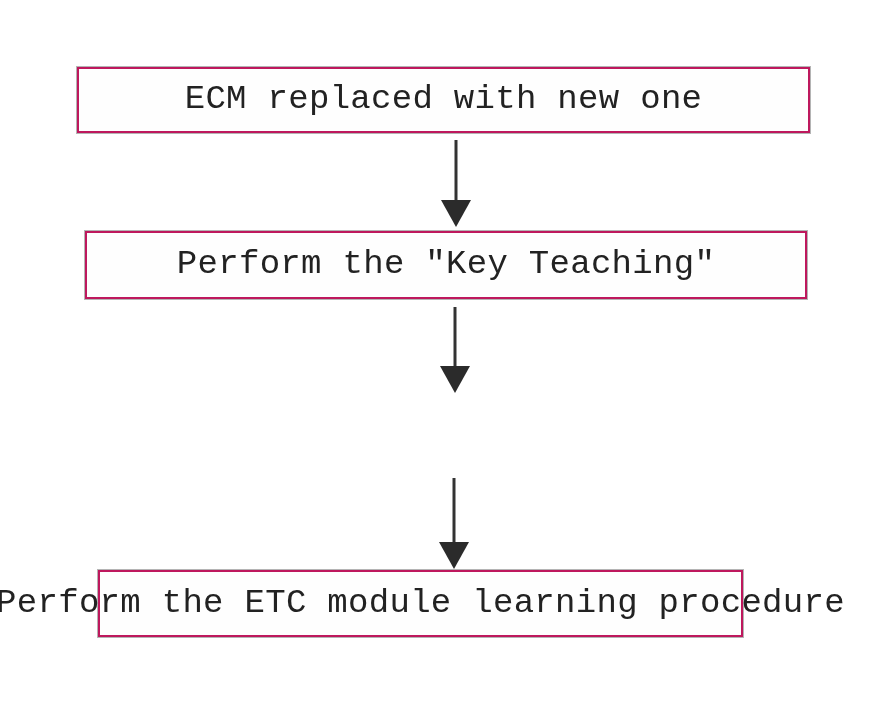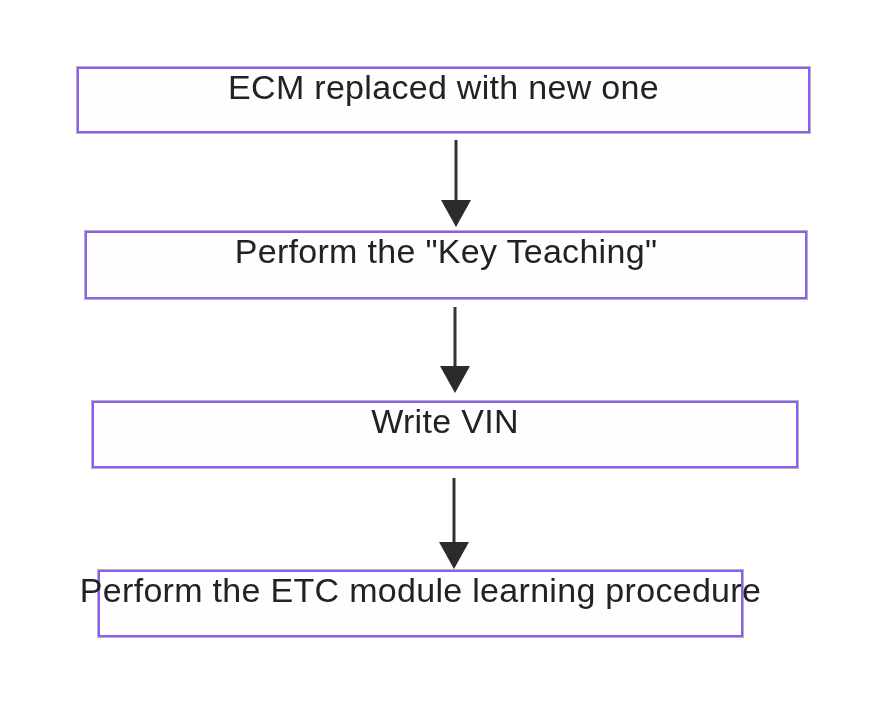--- a/index.html
+++ b/index.html
@@ -12,25 +12,26 @@
     width: 894px;
     height: 728px;
     background: #ffffff;
     font-family: "Liberation Sans", sans-serif;
     overflow: hidden;
   }
   .flow-node {
     position: absolute;
     box-sizing: border-box;
     background: #fefefe;
-    border: 2px solid #8b5cf6;
+    border: 2px solid #be185d;
     box-shadow: 0 0 0 1px #b4b4b4;
     display: flex;
-    align-items: flex-start;
+    align-items: center;
     justify-content: center;
+    font-family: Liberation Mono, monospace;
   }
   .flow-node .node-label {
     color: #222222;
     font-size: 34px;
     letter-spacing: 0.3px;
     line-height: 1.1;
     white-space: nowrap;
     text-align: center;
   }
   .flow-arrow {
@@ -62,23 +63,20 @@
 
   <div id="node-2" class="flow-node">
     <span class="node-label">Perform the "Key Teaching"</span>
   </div>
 
   <svg id="arrow-2" class="flow-arrow" width="36" height="86" viewBox="0 0 36 86" xmlns="http://www.w3.org/2000/svg">
     <line x1="18" y1="0" x2="18" y2="60" stroke="#333333" stroke-width="3"></line>
     <polygon points="3,59 33,59 18,86" fill="#2b2b2b"></polygon>
   </svg>
 
-  <div id="node-3" class="flow-node">
-    <span class="node-label">Write VIN</span>
-  </div>
 
   <svg id="arrow-3" class="flow-arrow" width="36" height="91" viewBox="0 0 36 91" xmlns="http://www.w3.org/2000/svg">
     <line x1="18" y1="0" x2="18" y2="65" stroke="#333333" stroke-width="3"></line>
     <polygon points="3,64 33,64 18,91" fill="#2b2b2b"></polygon>
   </svg>
 
   <div id="node-4" class="flow-node">
     <span class="node-label">Perform the ETC module learning procedure</span>
   </div>
 

